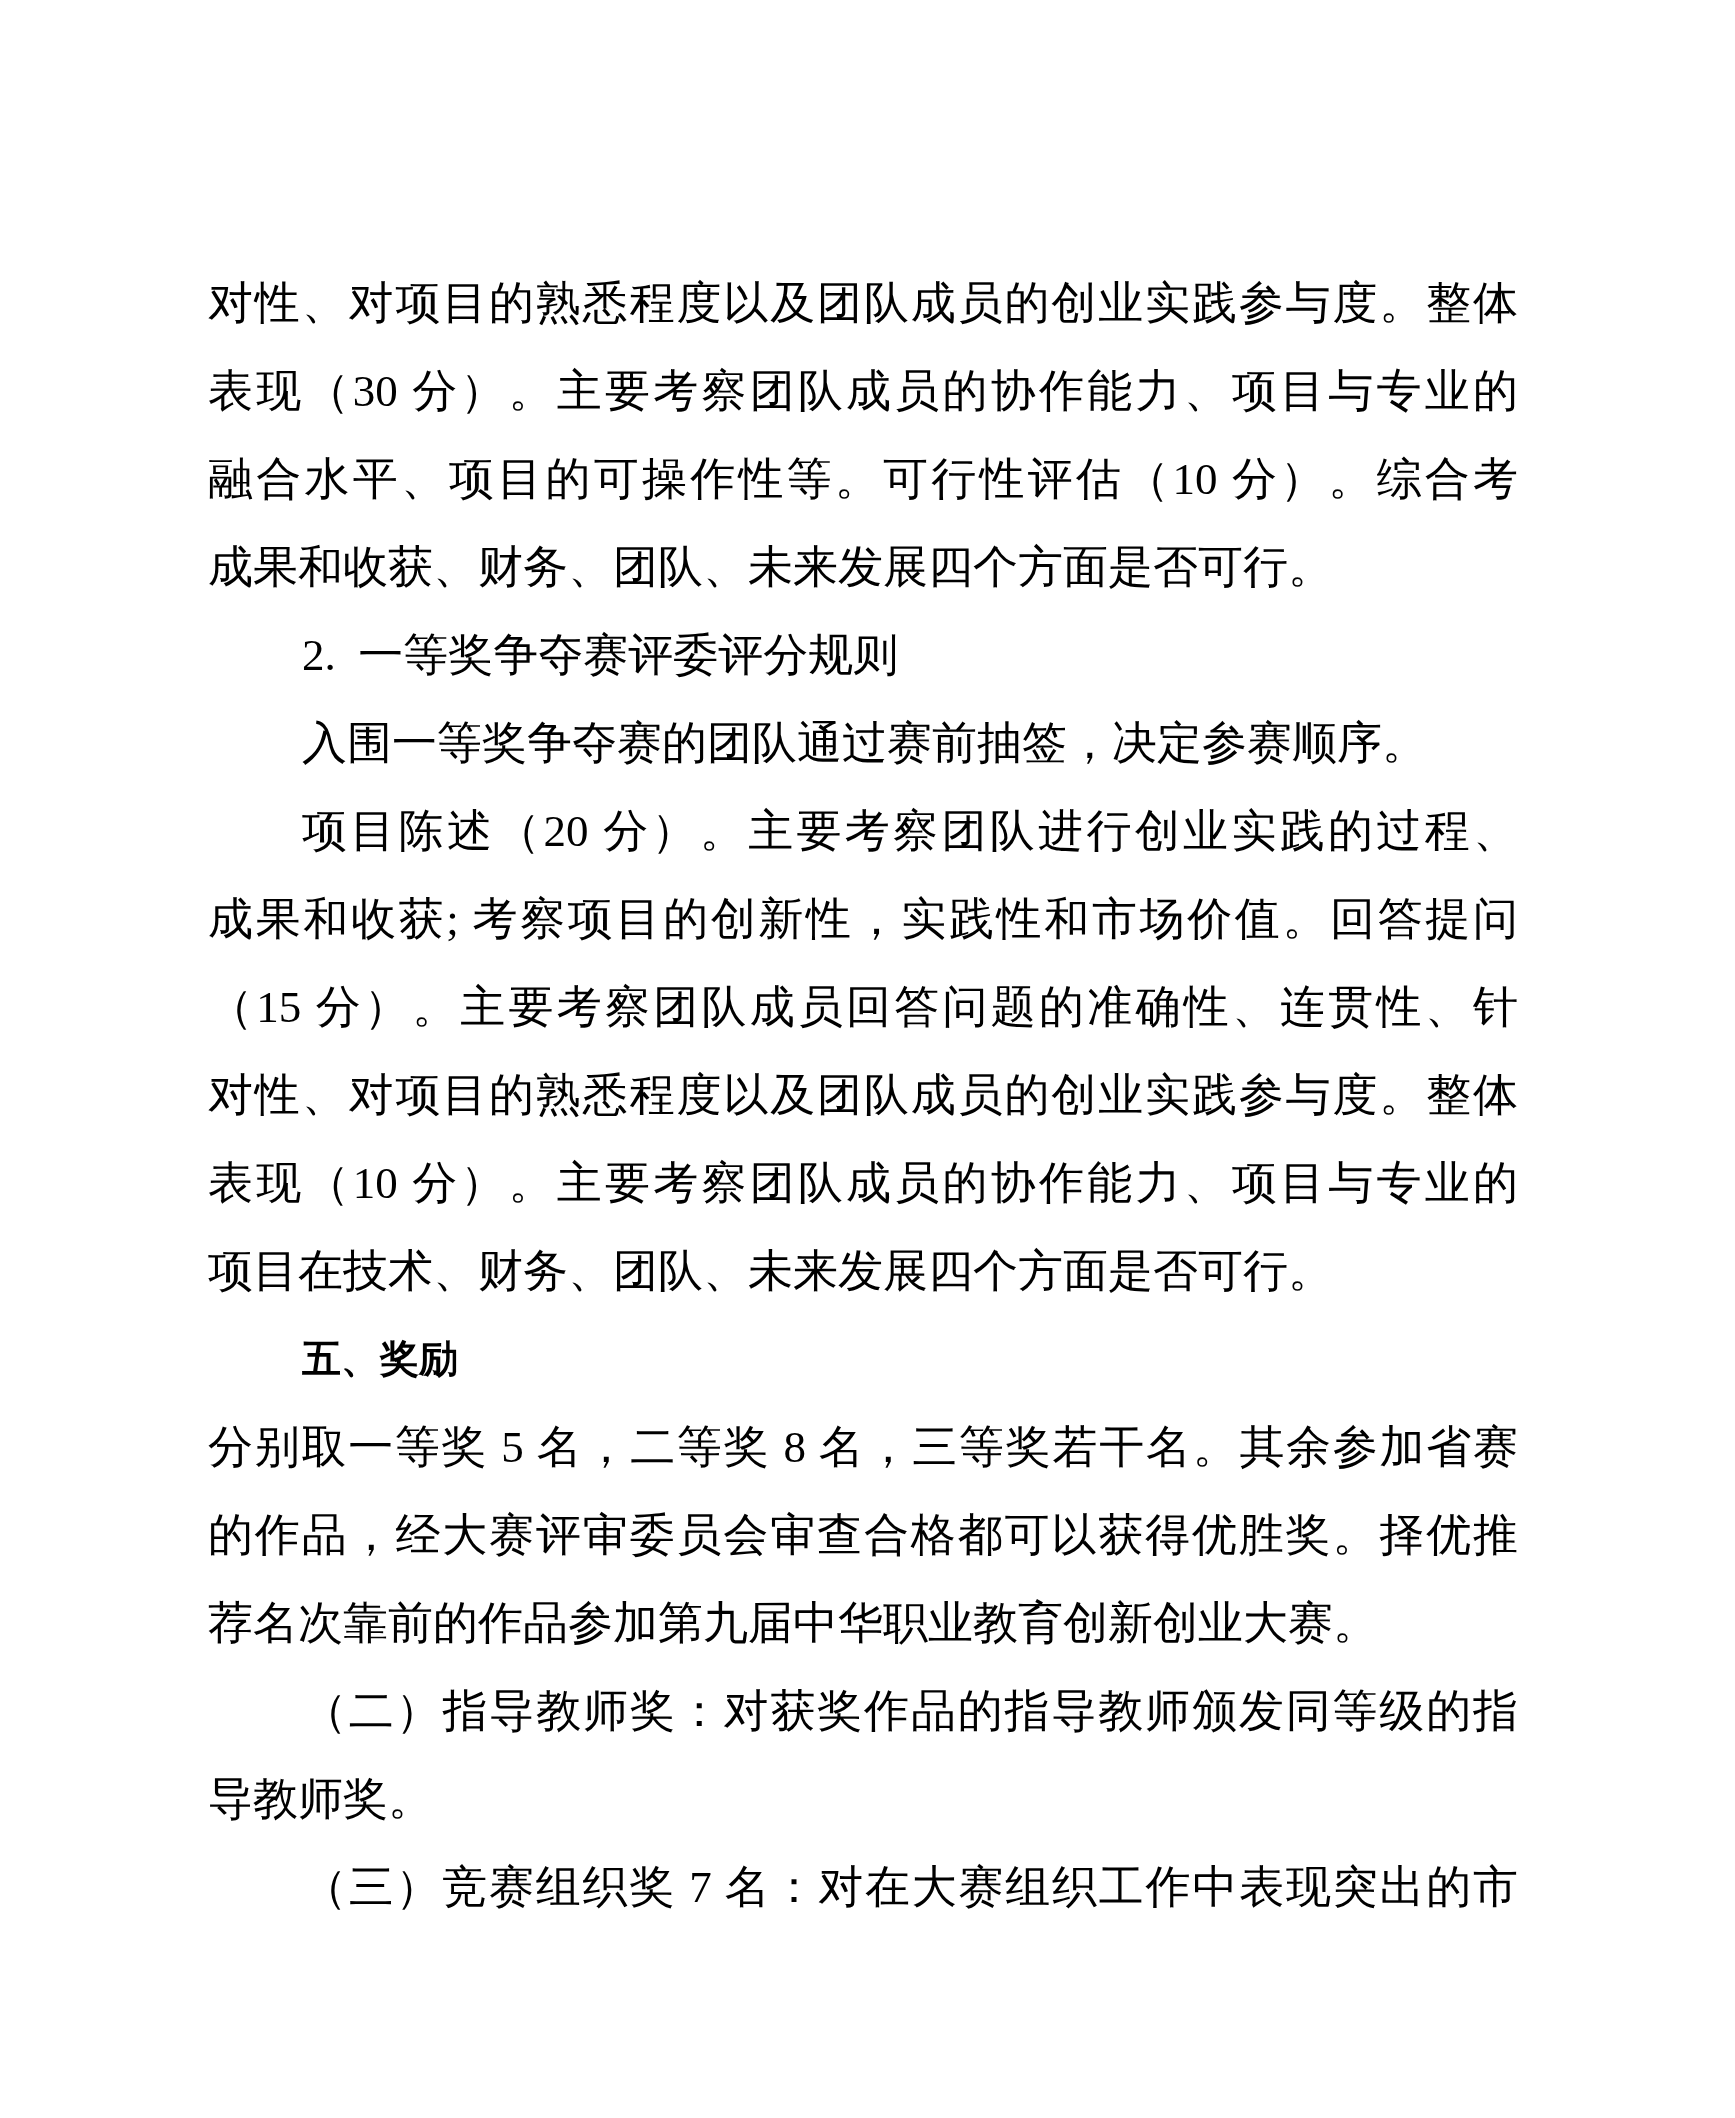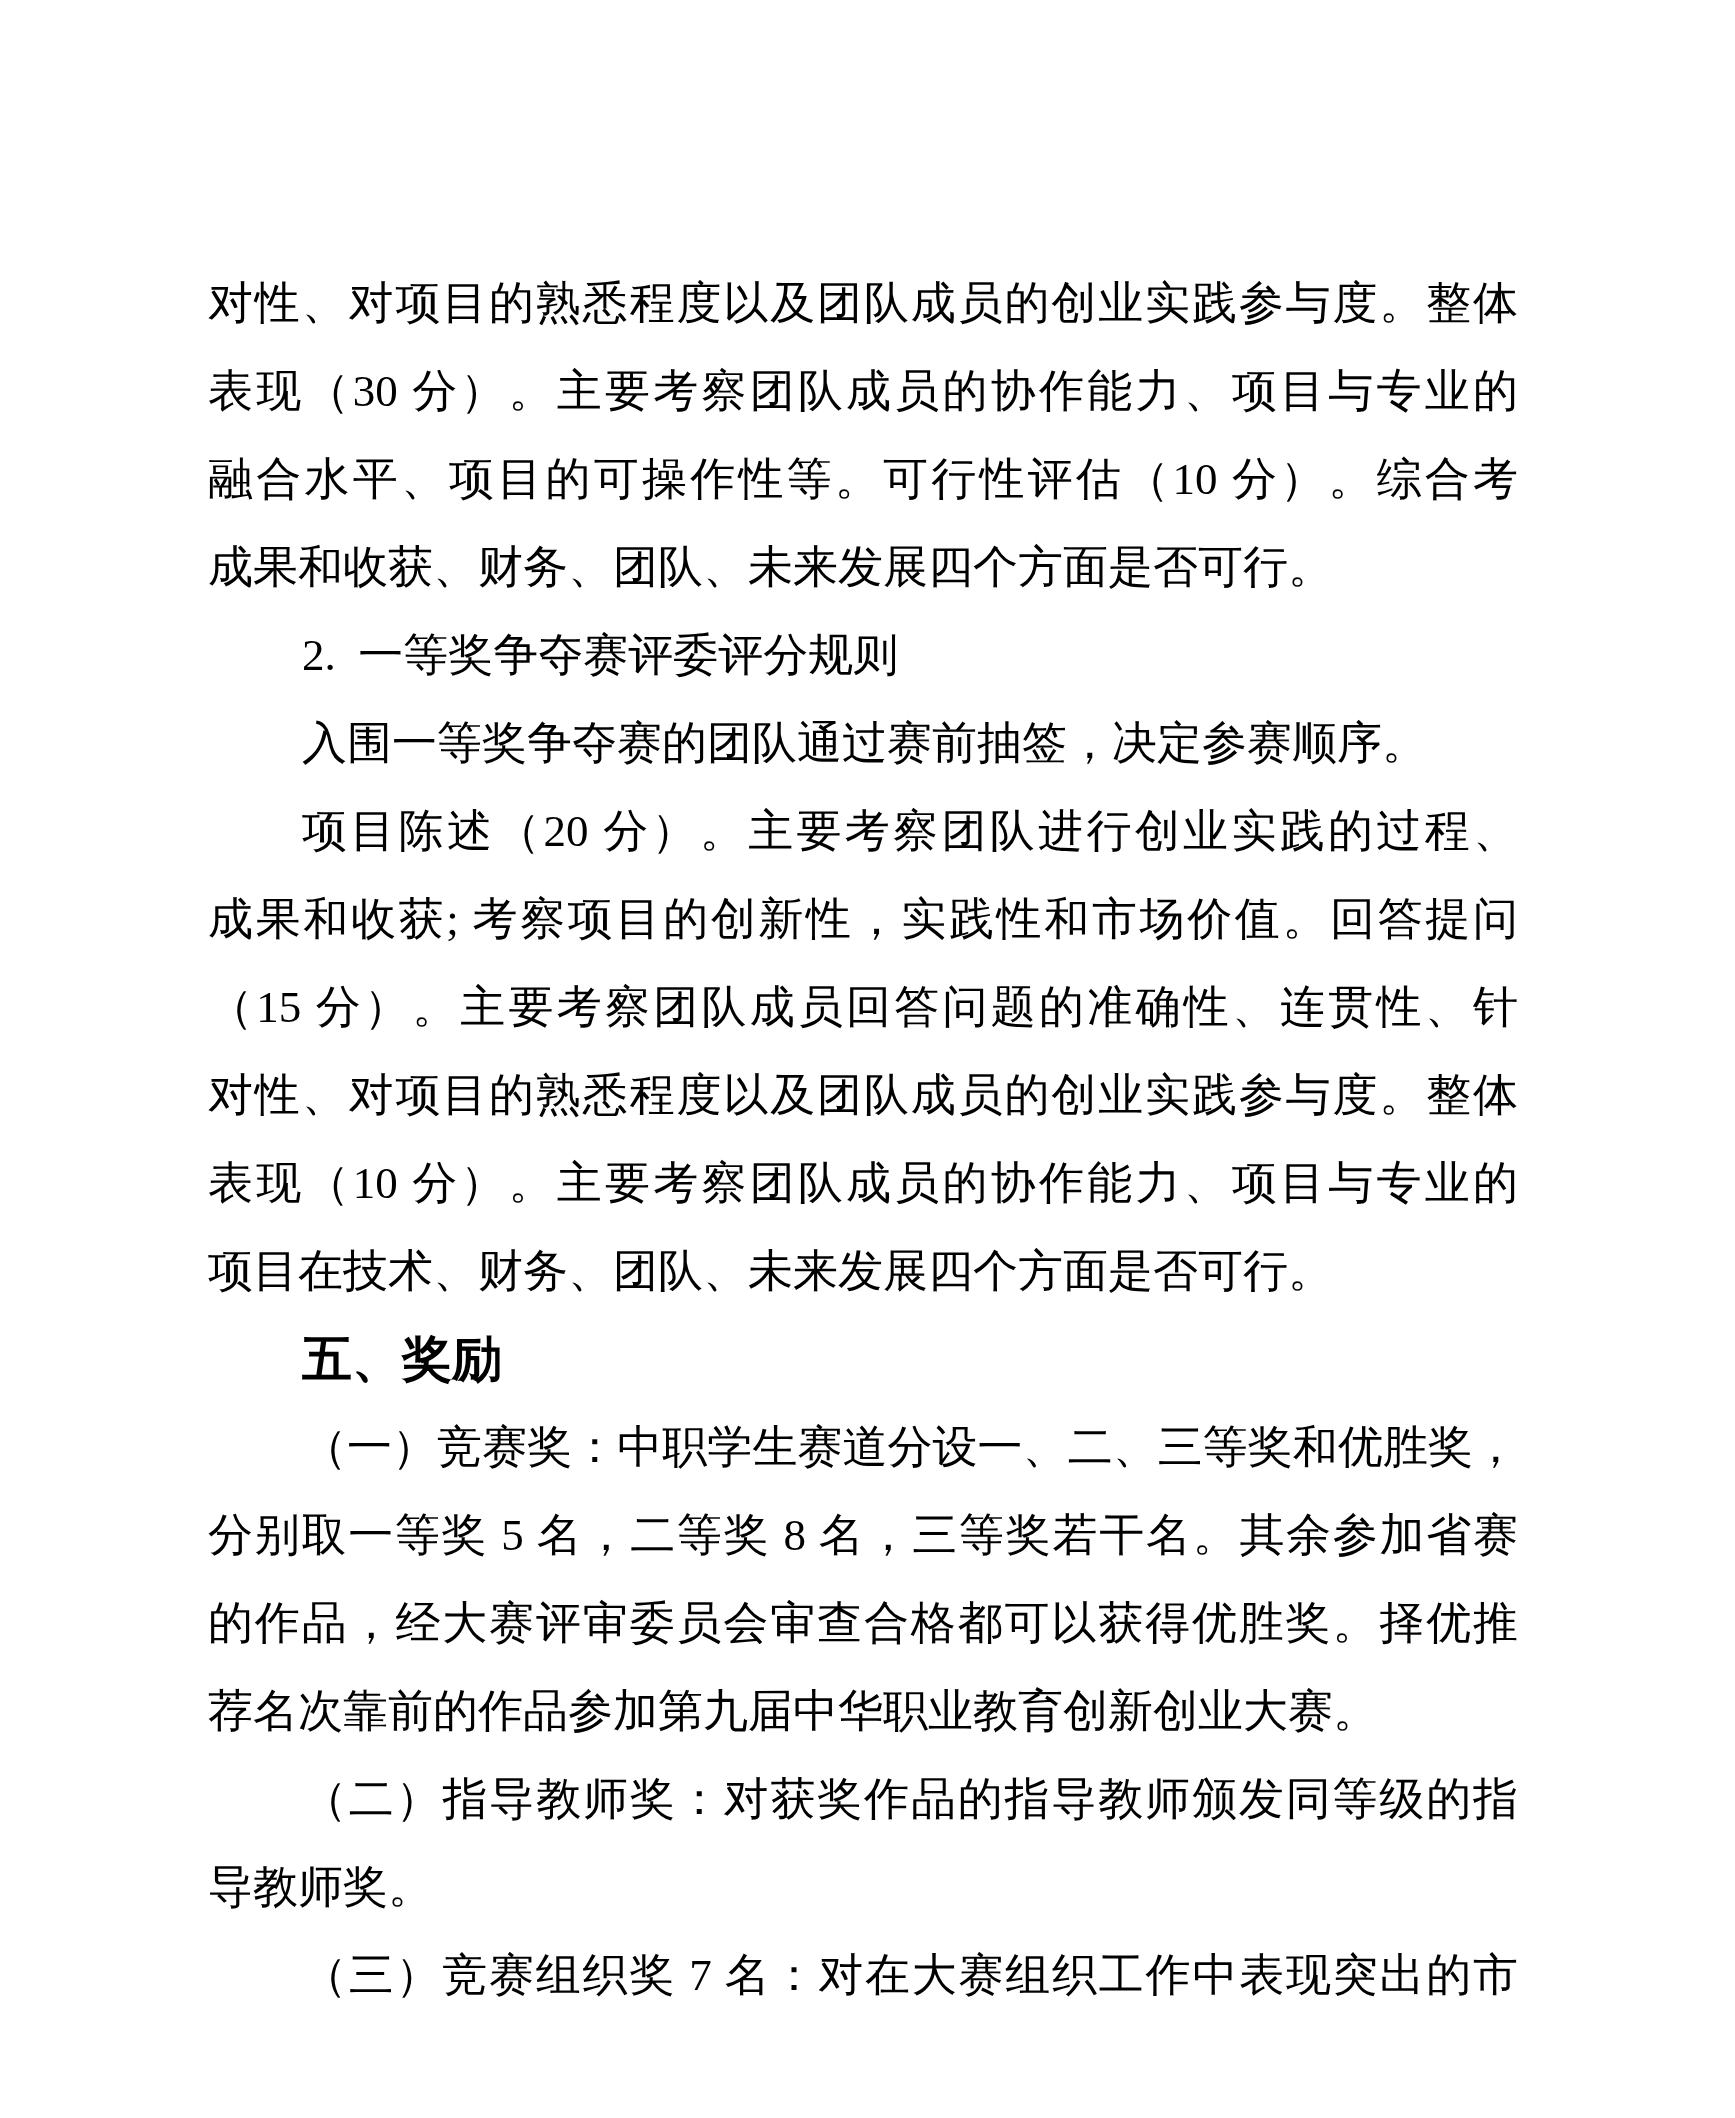--- a/index.html
+++ b/index.html
@@ -32,42 +32,41 @@
   .line.fill {
     text-align: justify;
     text-align-last: justify;
   }
   .line.indent {
     text-indent: 94px;
   }
   .line.heading {
     font-family: Liberation Serif, serif;
     font-weight: 700;
-    font-size: 50px;
+    font-size: 39px;
   }
 </style>
 </head>
 <body>
 
 <div class="page">
   <div class="doc-body">
       <div class="line fill">对性、对项目的熟悉程度以及团队成员的创业实践参与度。整体</div>
       <div class="line fill">表现（30 分）。主要考察团队成员的协作能力、项目与专业的</div>
       <div class="line fill">融合水平、项目的可操作性等。可行性评估（10 分）。综合考</div>
       <div class="line">成果和收获、财务、团队、未来发展四个方面是否可行。</div>
       <div class="line indent">2.  一等奖争夺赛评委评分规则</div>
       <div class="line indent">入围一等奖争夺赛的团队通过赛前抽签，决定参赛顺序。</div>
       <div class="line indent fill">项目陈述（20 分）。主要考察团队进行创业实践的过程、</div>
       <div class="line fill">成果和收获; 考察项目的创新性，实践性和市场价值。回答提问</div>
       <div class="line fill">（15 分）。主要考察团队成员回答问题的准确性、连贯性、针</div>
       <div class="line fill">对性、对项目的熟悉程度以及团队成员的创业实践参与度。整体</div>
       <div class="line fill">表现（10 分）。主要考察团队成员的协作能力、项目与专业的</div>
       <div class="line">项目在技术、财务、团队、未来发展四个方面是否可行。</div>
       <div class="line indent heading">五、奖励</div>
-      <div class="line indent fill">（一）竞赛奖：中职学生赛道分设一、二、三等奖和优胜奖，</div>
       <div class="line fill">分别取一等奖 5 名，二等奖 8 名，三等奖若干名。其余参加省赛</div>
       <div class="line fill">的作品，经大赛评审委员会审查合格都可以获得优胜奖。择优推</div>
       <div class="line">荐名次靠前的作品参加第九届中华职业教育创新创业大赛。</div>
       <div class="line indent fill">（二）指导教师奖：对获奖作品的指导教师颁发同等级的指</div>
       <div class="line">导教师奖。</div>
       <div class="line indent fill">（三）竞赛组织奖 7 名：对在大赛组织工作中表现突出的市</div>
     </div>
 
 </div>
 

